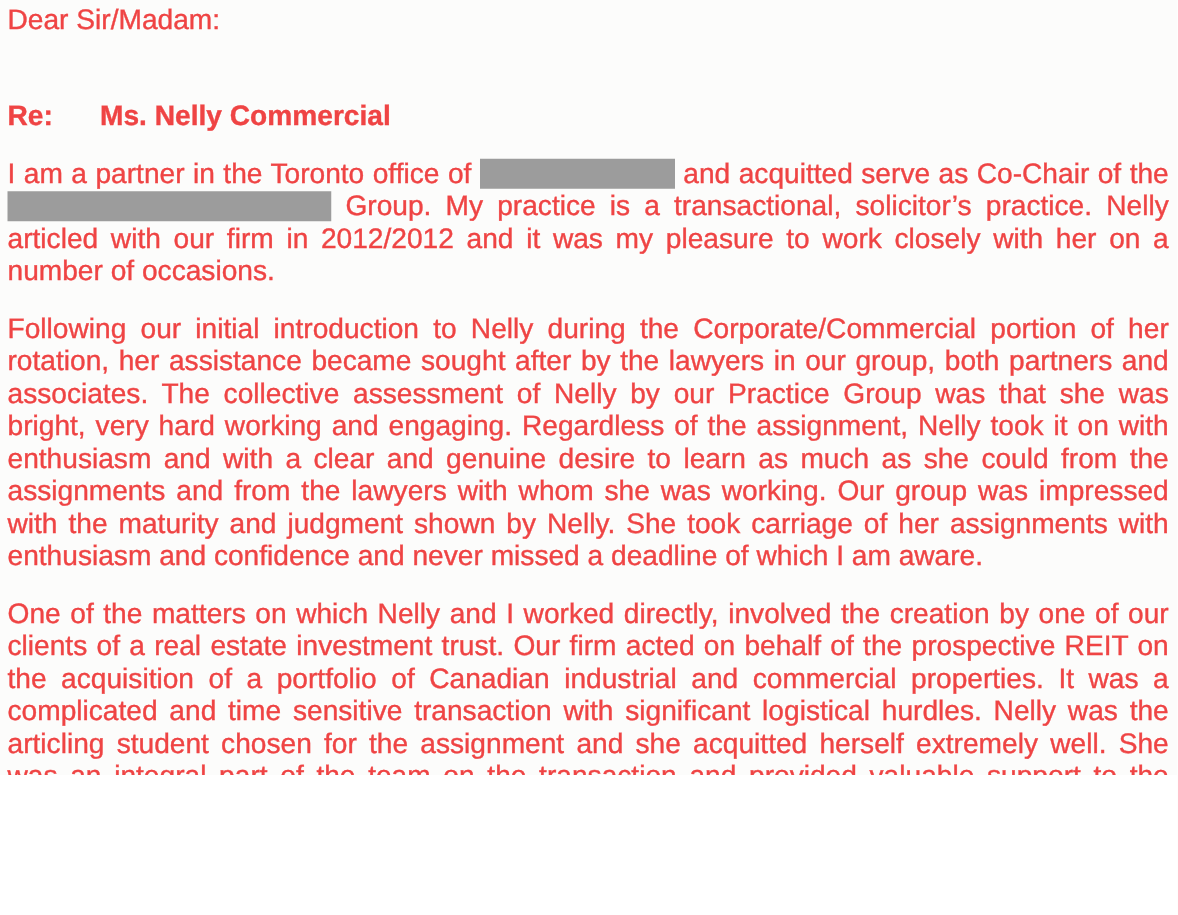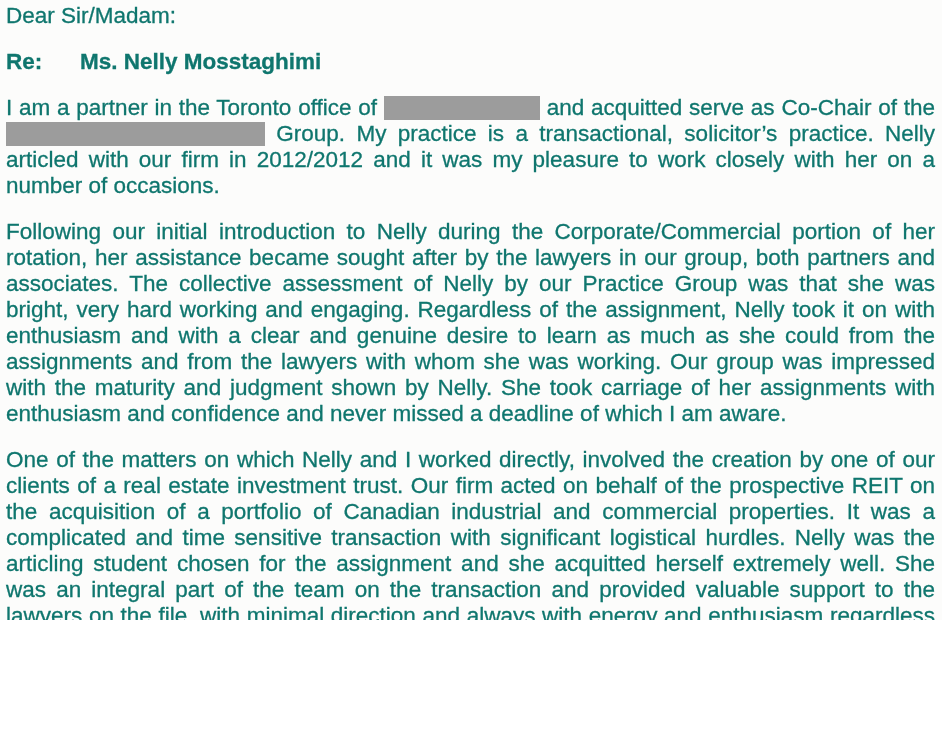--- a/index.html
+++ b/index.html
@@ -10,54 +10,55 @@
   .page {
     position: relative;
     width: 942px;
     height: 620px;
     box-sizing: border-box;
     background: #fcfcfb;
     padding: 3px 7px 0 6px;
     font-family: "Liberation Sans", "DejaVu Sans", sans-serif;
     font-size: 22.5px;
     line-height: 26px;
-    color: #0f766e;
+    color: #ef4444;
     -webkit-text-stroke: 0.3px currentColor;
     overflow: hidden;
   }
   .page p {
     margin: 0 0 20px 0;
   }
   .para {
     text-align: justify;
   }
   .re-line {
     font-weight: bold;
   }
   .re-label {
     display: inline-block;
     width: 74px;
+    margin-top: 31px;
   }
   .redaction {
     display: inline-block;
     height: 24px;
     background: #9c9c9c;
     vertical-align: -5px;
   }
   .redaction-1 { width: 156px; }
   .redaction-2 { width: 259px; }
 </style>
 </head>
 <body>
 
 <div class="page">
 
   <p class="line">Dear Sir/Madam:</p>
 
-  <p class="re-line"><span class="re-label">Re:</span><span>Ms. Nelly Mosstaghimi</span></p>
+  <p class="re-line"><span class="re-label">Re:</span><span>Ms. Nelly Commercial</span></p>
 
 
   <p class="para">
     <span>I am a partner in the Toronto office of</span>
     <span class="redaction redaction-1"></span>
     <span>and acquitted serve as Co-Chair of the</span>
     <span class="redaction redaction-2"></span>
     <span>Group. My practice is a transactional, solicitor’s practice. Nelly articled with our firm in 2012/2012 and it was my pleasure to work closely with her on a number of occasions.</span>
   </p>
 

